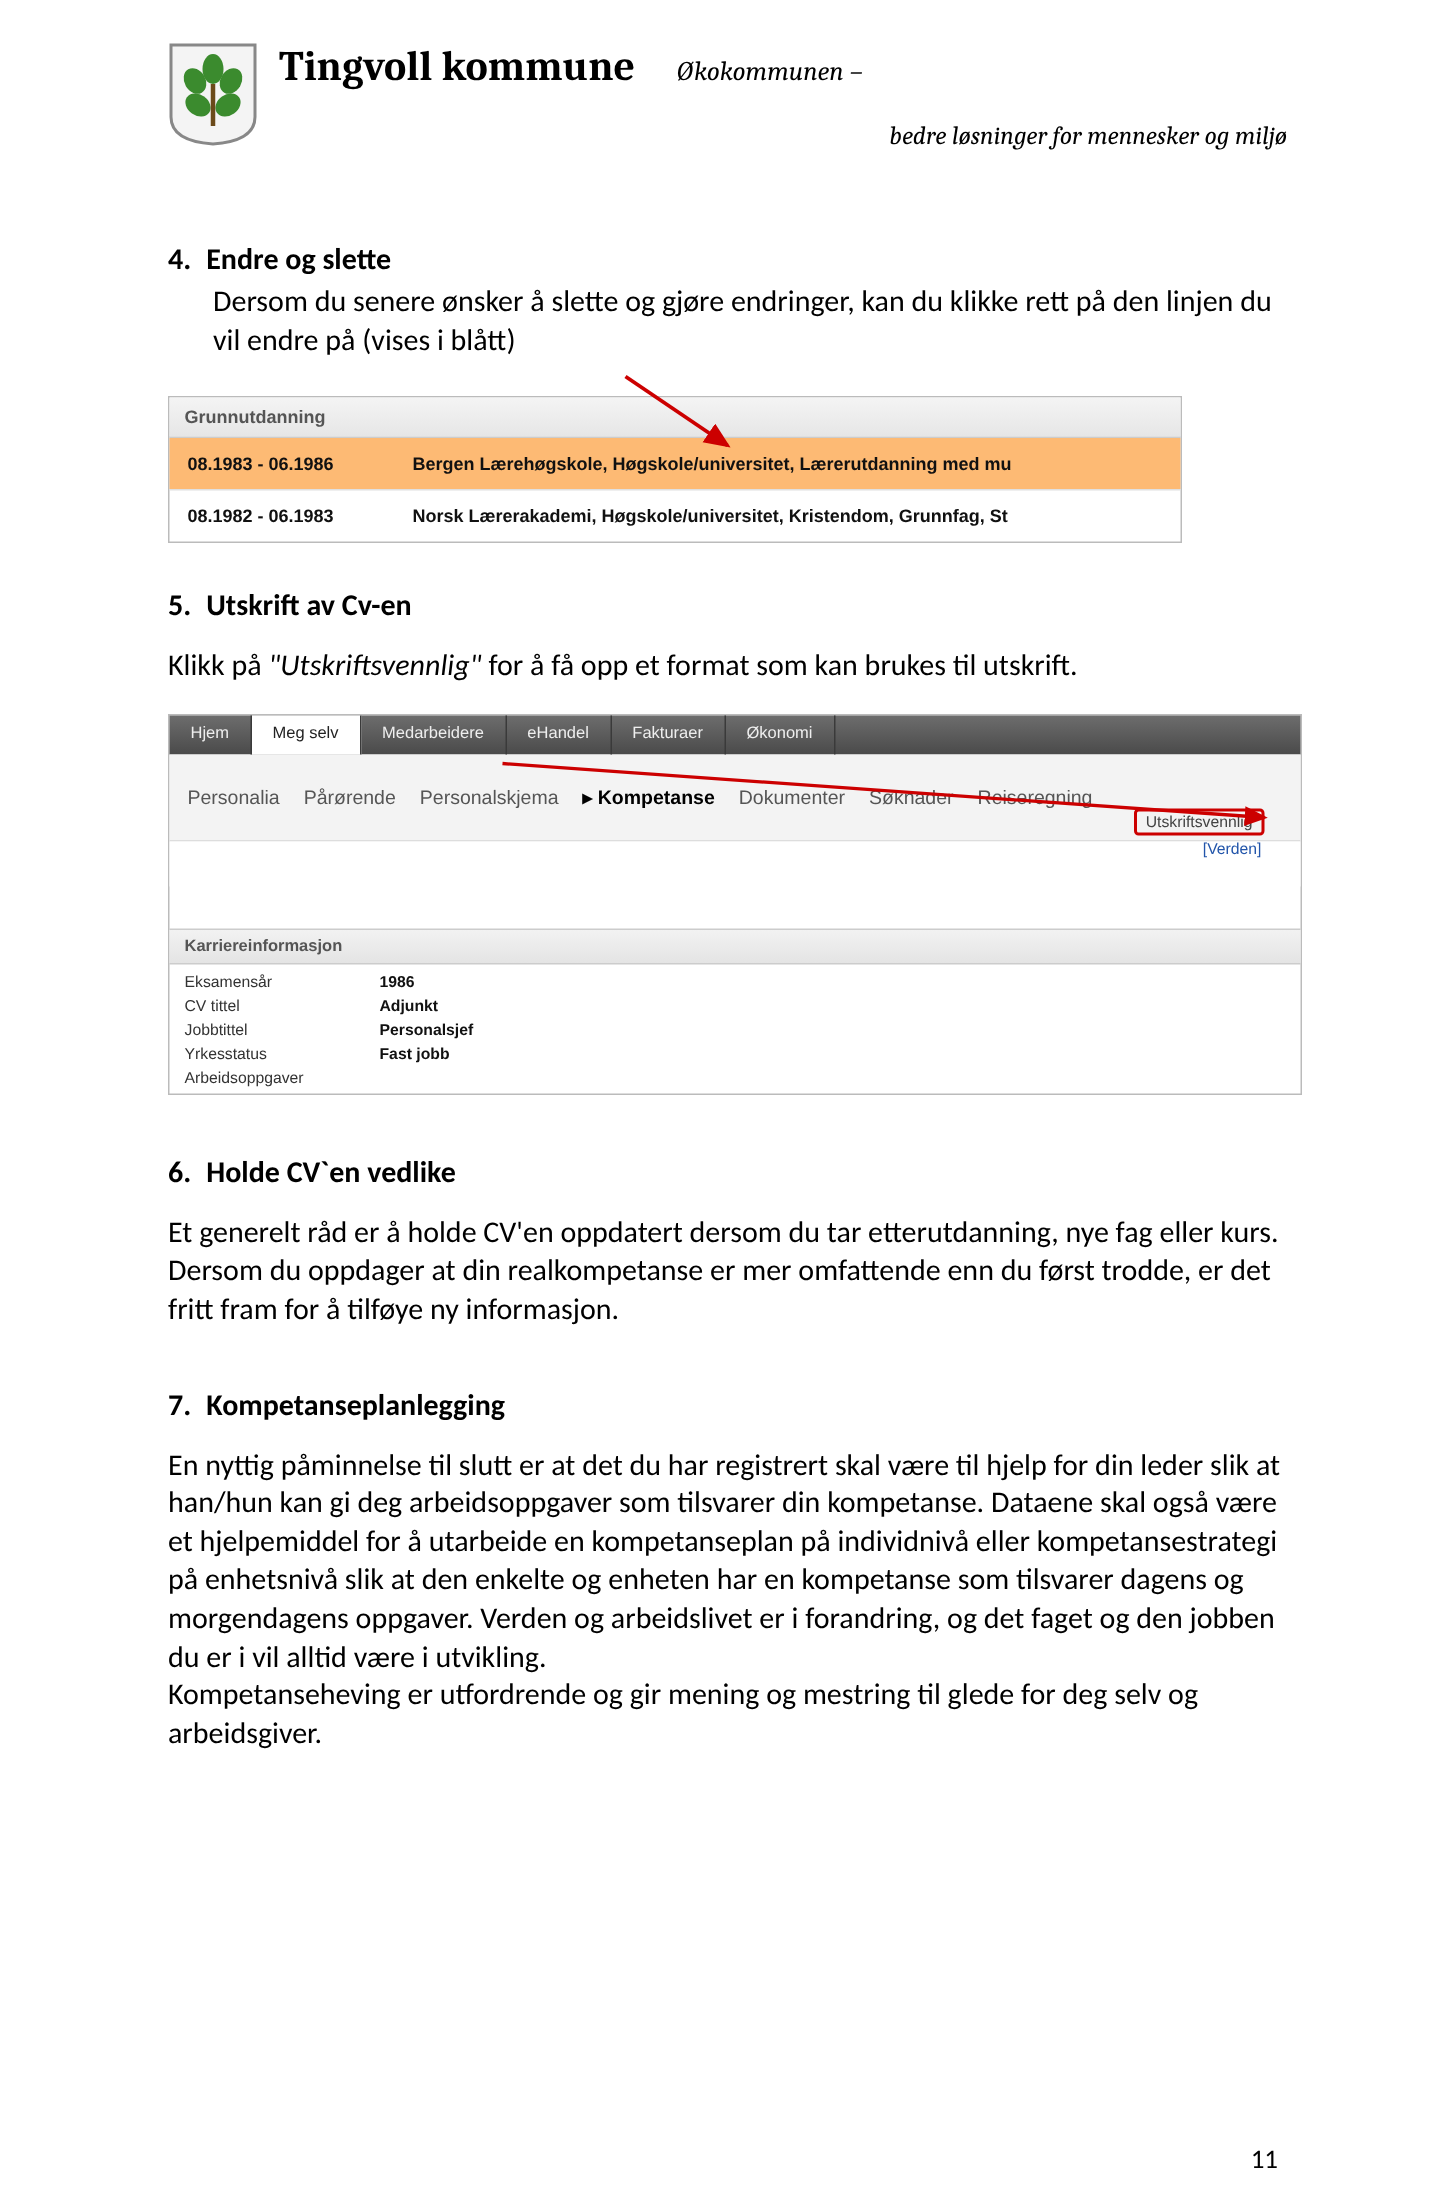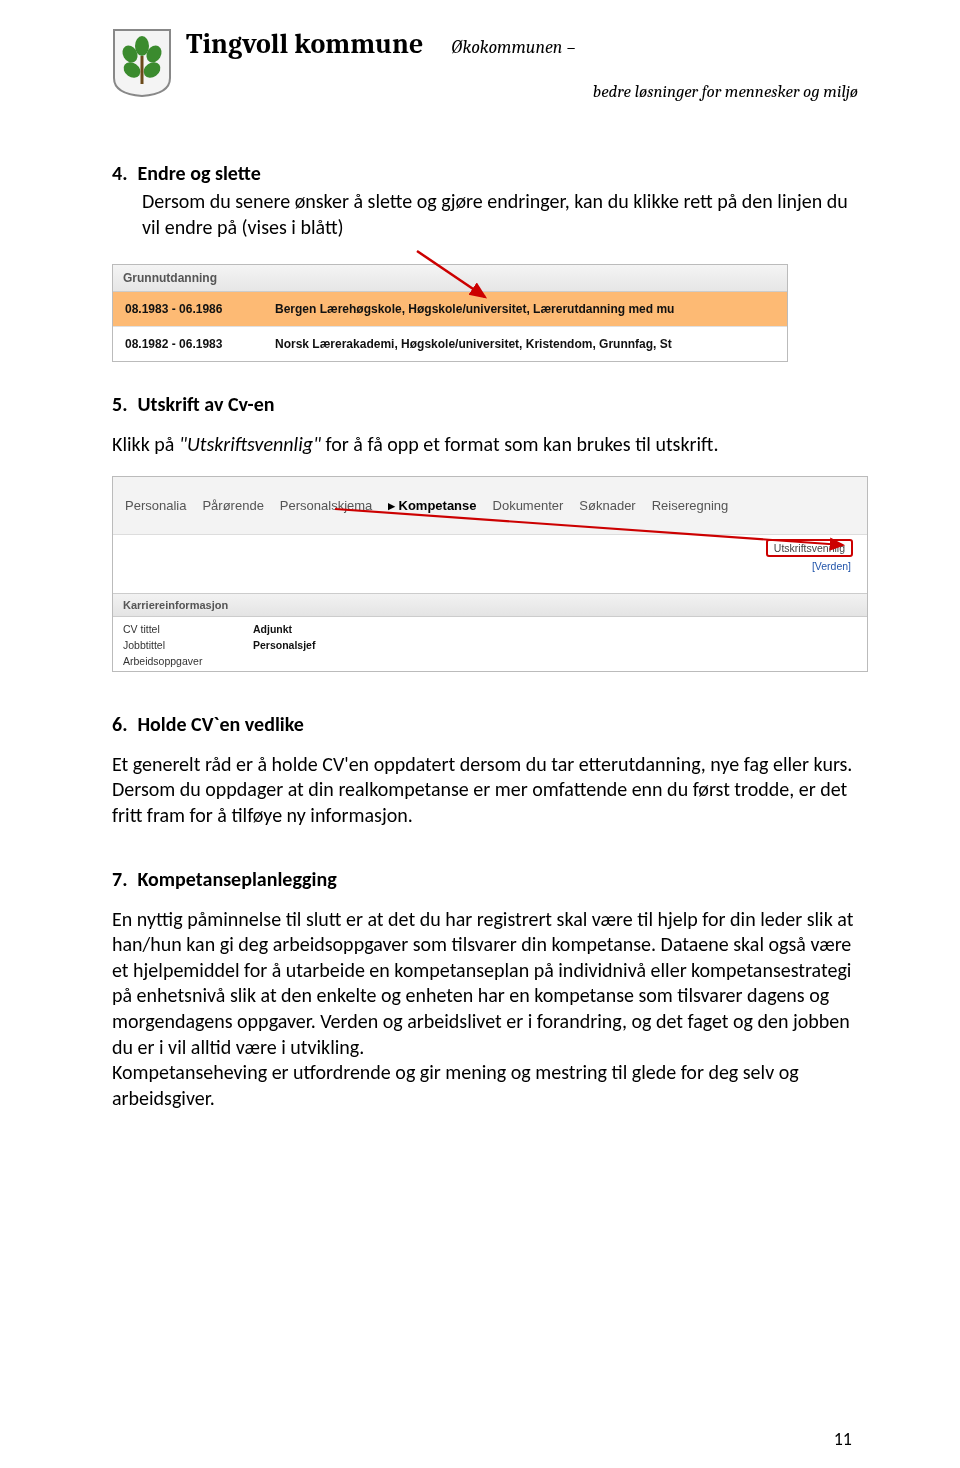--- a/index.html
+++ b/index.html
@@ -131,21 +131,21 @@
     display: flex;
     gap: 16px;
     padding: 21px 12px;
     color: #555;
     font-size: 13px;
   }
   .shot2 .nav2 .st.active { color: #000; font-weight: bold; }
   .shot2 .spacer { height: 30px; background: #fff; }
   .shot2 .rightbtns {
     position: absolute;
-    right: 14px;
+    right: 24px;
     top: 62px;
     text-align: right;
   }
   .shot2 .utskrift {
     border: 2px solid #c00;
     border-radius: 3px;
     padding: 1px 6px;
     color: #444;
     font-size: 10.5px;
     display: inline-block;
@@ -252,20 +252,28 @@
     <div class="sec">
       <div class="sec-head">
         <span>5.</span>
         <span>Utskrift av Cv-en</span>
       </div>
       <div class="body-text" style="margin-top:16px;">
         <span>Klikk på </span><span class="italic">"Utskriftsvennlig"</span><span> for å få opp et format som kan brukes til utskrift.</span>
       </div>
 
       <div class="shot2">
+        <div class="nav1">
+          <div class="tab">Hjem</div>
+          <div class="tab active">Meg selv</div>
+          <div class="tab">Medarbeidere</div>
+          <div class="tab">eHandel</div>
+          <div class="tab">Fakturaer</div>
+          <div class="tab">Økonomi</div>
+        </div>
         <div class="nav2">
           <span class="st">Personalia</span>
           <span class="st">Pårørende</span>
           <span class="st">Personalskjema</span>
           <span class="st active">▸ Kompetanse</span>
           <span class="st">Dokumenter</span>
           <span class="st">Søknader</span>
           <span class="st">Reiseregning</span>
         </div>
         <div class="spacer"></div>
@@ -277,26 +285,34 @@
           <defs>
               <marker id="ah2" markerWidth="8" markerHeight="8" refX="6" refY="3" orient="auto">
             <path d="M0,0 L7,3 L0,6 Z" fill="#c00"></path>
               </marker>
             </defs>
           <line x1="2" y1="4" x2="510" y2="40" stroke="#c00" stroke-width="2.2" marker-end="url(#ah2)"></line>
         </svg>
         <div class="section-hdr">Karriereinformasjon</div>
         <div class="body">
           <div class="kv">
+              <span class="k">Eksamensår</span>
+              <span class="v">1986</span>
+            </div>
+          <div class="kv">
               <span class="k">CV tittel</span>
               <span class="v">Adjunkt</span>
             </div>
           <div class="kv">
               <span class="k">Jobbtittel</span>
               <span class="v">Personalsjef</span>
+            </div>
+          <div class="kv">
+              <span class="k">Yrkesstatus</span>
+              <span class="v">Fast jobb</span>
             </div>
           <div class="kv">
               <span class="k">Arbeidsoppgaver</span>
               <span class="v"></span>
             </div>
         </div>
       </div>
     </div>
 
     <div class="sec">

